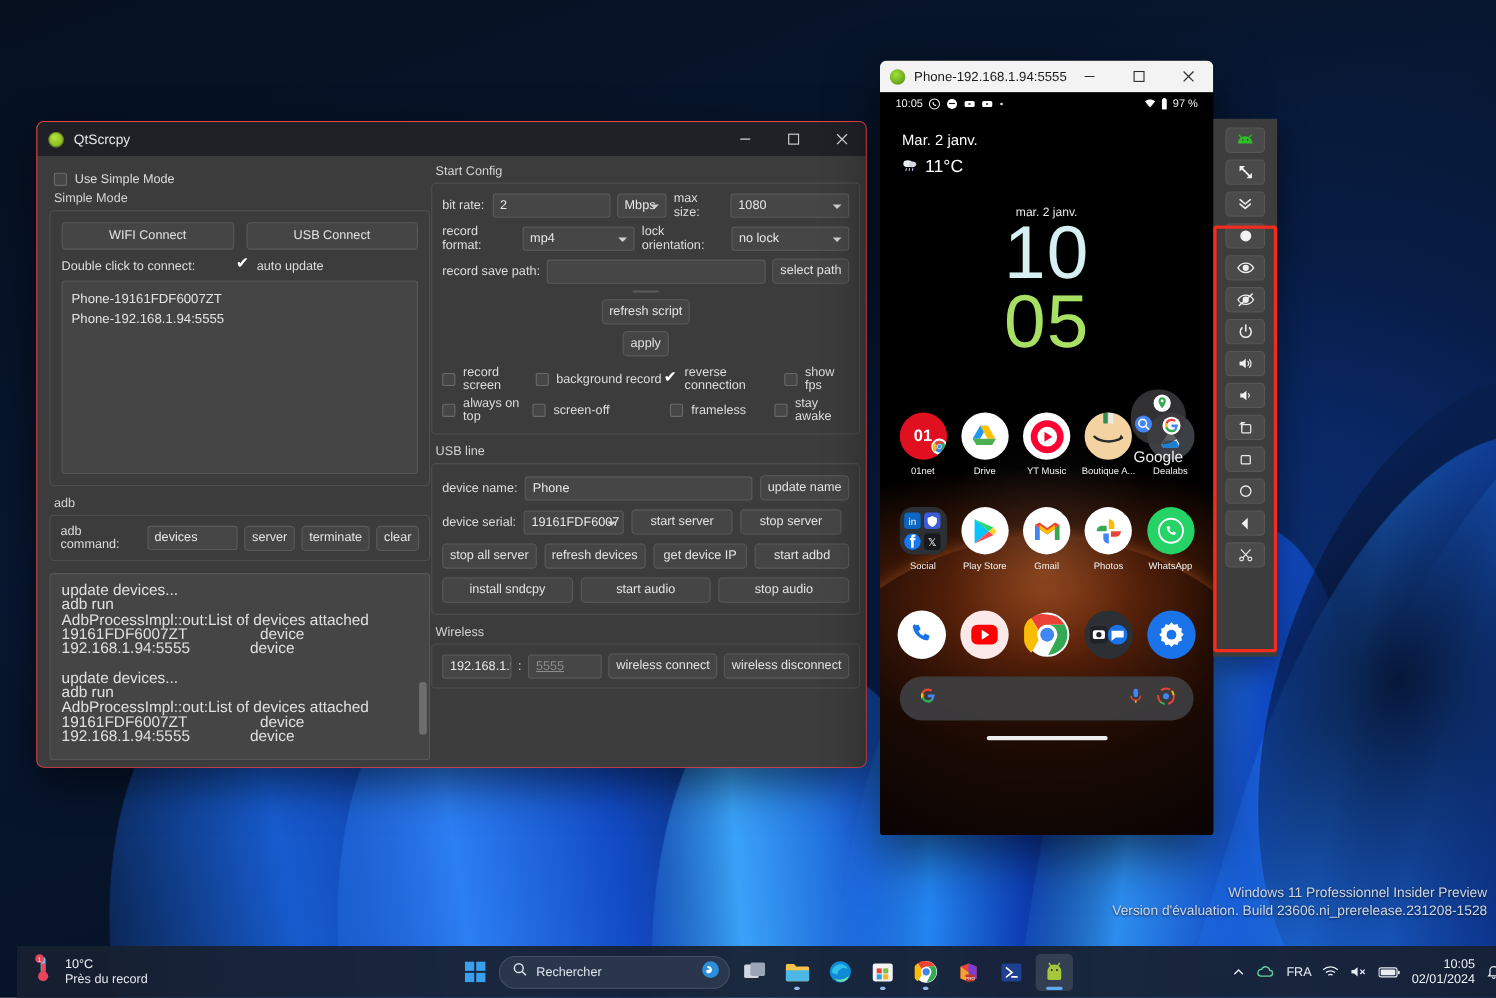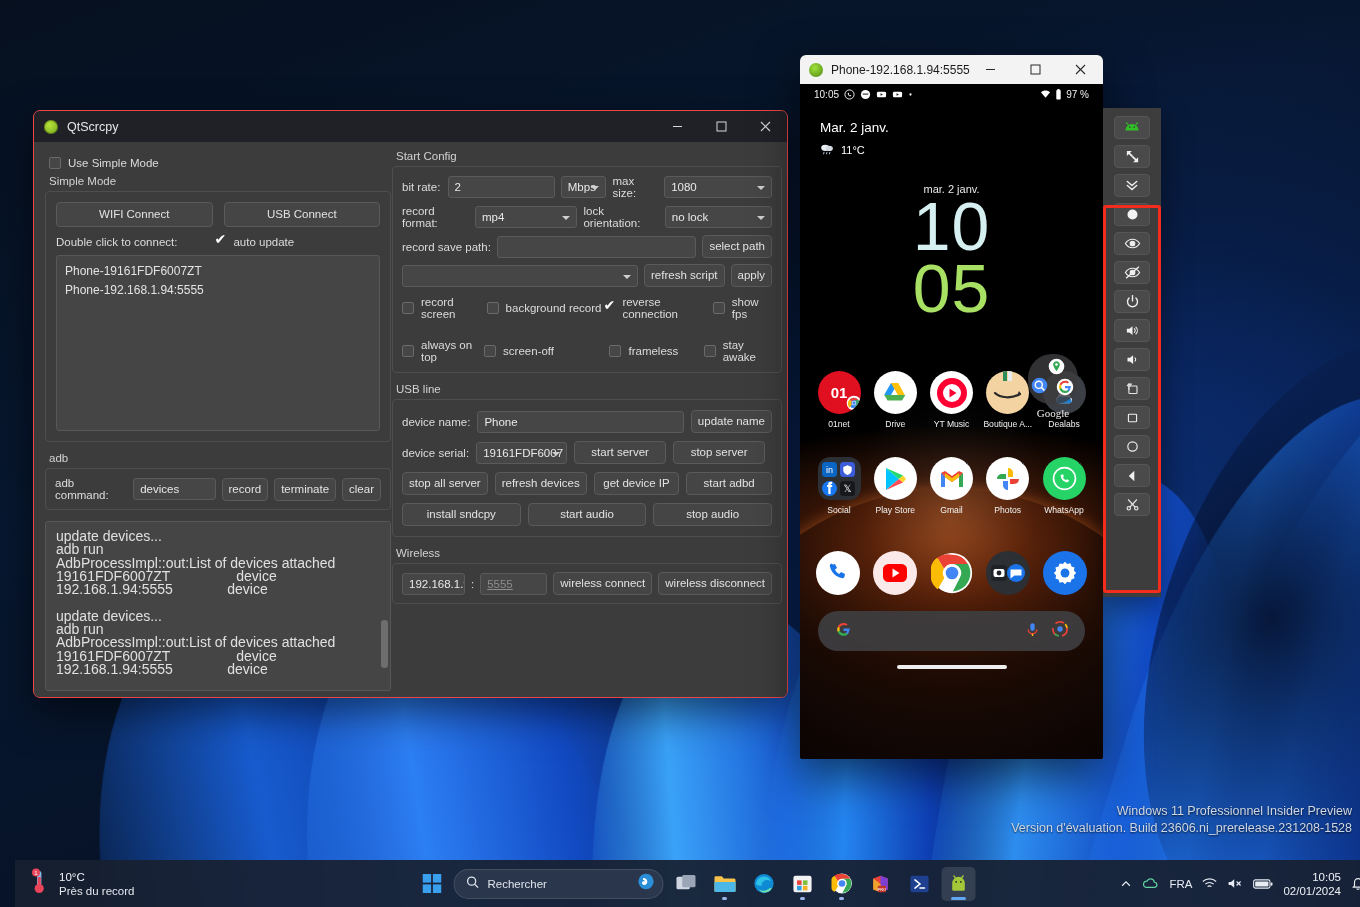--- a/index.html
+++ b/index.html
@@ -183,33 +183,33 @@
   #phone-statusbar {
     position: relative; z-index: 3; height: 20px; display: flex; align-items: center;
     padding: 0 14px; color: #f1f1f1; font-size: 10px; gap: 5px;
   }
   #phone-statusbar .right { margin-left: auto; display: flex; align-items: center; gap: 4px; }
   .mini-ic { width: 11px; height: 11px; display:inline-block; flex: none; }
 
   .pcontent { position: relative; z-index: 3; }
   #weather-wrap { padding: 16px 20px 0; }
   #weather-date { color: #fff; font-size: 13.5px; }
-  #weather-temp { color: #fff; font-size: 11px; margin-top: 8px; display: flex; align-items: center; gap: 7px; }
+  #weather-temp { color: #fff; font-size: 16px; margin-top: 8px; display: flex; align-items: center; gap: 7px; }
 
   #clock-wrap { text-align: center; margin-top: 26px; }
   #clock-date { color: #e9e9e9; font-size: 11px; }
   #clock-h { font-size: 68px; line-height: 62px; color: #d6f0f2; font-weight: 300; letter-spacing: 1px; }
   #clock-m { font-size: 68px; line-height: 62px; color: #a8e063; font-weight: 300; letter-spacing: 1px; }
 
   #google-widget { position: absolute; right: 22px; top: 250px; z-index: 4; text-align: center; width: 56px; }
   #google-blob {
     width: 50px; height: 50px; margin: 0 auto; border-radius: 24px 24px 22px 22px;
     background: rgba(60,60,62,.82); position: relative;
   }
-  #google-widget .wlabel { color: #efefef; font-size: 11px; margin-top: 3px; font-family: Liberation Serif, serif; }
+  #google-widget .wlabel { color: #efefef; font-size: 14px; margin-top: 3px; }
 
   .app-grid { display: flex; justify-content: space-between; padding: 0 14px; }
   .app { width: 50px; text-align: center; }
   .app .ic {
     width: 43px; height: 43px; border-radius: 50%; margin: 0 auto;
     display: flex; align-items: center; justify-content: center; position: relative;
     overflow: hidden;
   }
   .app .nm { color: #f2f2f2; font-size: 8.6px; margin-top: 5px; white-space: nowrap; overflow: hidden; }
   .badge-dot { position: absolute; right: -1px; top: -1px; width: 9px; height: 9px; border-radius: 50%;
@@ -345,21 +345,21 @@
             <div>Phone-19161FDF6007ZT</div>
             <div>Phone-192.168.1.94:5555</div>
           </div>
         </div>
 
         <div class="grp-title" style="margin-top:10px;">adb</div>
         <div class="grp" style="padding:8px 9px;">
           <div style="display:flex; align-items:center; gap:6px;">
             <span class="lbl">adb command:</span>
             <span class="inp" style="width:86px;">devices</span>
-            <span class="btn">record</span>
+            <span class="btn">server</span>
             <span class="btn">terminate</span>
             <span class="btn">clear</span>
           </div>
         </div>
 
         <div id="log-box" style="margin-top:11px;">
           <div class="line">update devices...</div>
           <div class="line">adb run</div>
           <div class="line">AdbProcessImpl::out:List of devices attached</div>
           <div class="line">19161FDF6007ZT                 device</div>
@@ -393,21 +393,21 @@
             <span class="lbl">lock orientation:</span>
             <span class="sel" style="width:113px;">no lock</span>
           </div>
 
           <div style="display:flex; align-items:center; gap:6px; margin-top:6px;">
             <span class="lbl">record save path:</span>
             <span class="inp" style="flex:1;"></span>
             <span class="btn">select path</span>
           </div>
 
-          <div style="display:flex; align-items:center; gap:6px; margin-top:6px;">
+          <div style="display:flex; align-items:center; gap:6px; margin-top:6px;flex-direction:column;">
             <span class="sel" style="flex:1;"></span>
             <span class="btn">refresh script</span>
             <span class="btn">apply</span>
           </div>
 
           <div style="display:flex; margin-top:9px;">
             <span class="cbx" style="width:92px;">
               <span class="box"></span>
               <span>record screen</span>
             </span>
@@ -418,21 +418,21 @@
             <span class="cbx checked" style="width:119px;">
               <span class="box"></span>
               <span>reverse connection</span>
             </span>
             <span class="cbx">
               <span class="box"></span>
               <span>show fps</span>
             </span>
           </div>
 
-          <div style="display:flex; margin-top:19px;">
+          <div style="display:flex; margin-top:4px;">
             <span class="cbx" style="width:92px;">
               <span class="box"></span>
               <span>always on top</span>
             </span>
             <span class="cbx" style="width:127px;">
               <span class="box"></span>
               <span>screen-off</span>
             </span>
             <span class="cbx" style="width:119px;">
               <span class="box" style="margin-left:12px;"></span>

